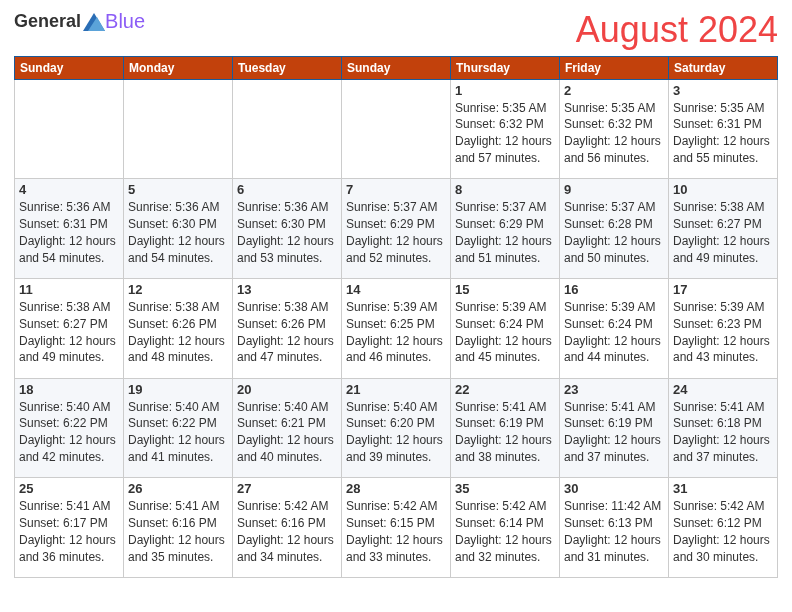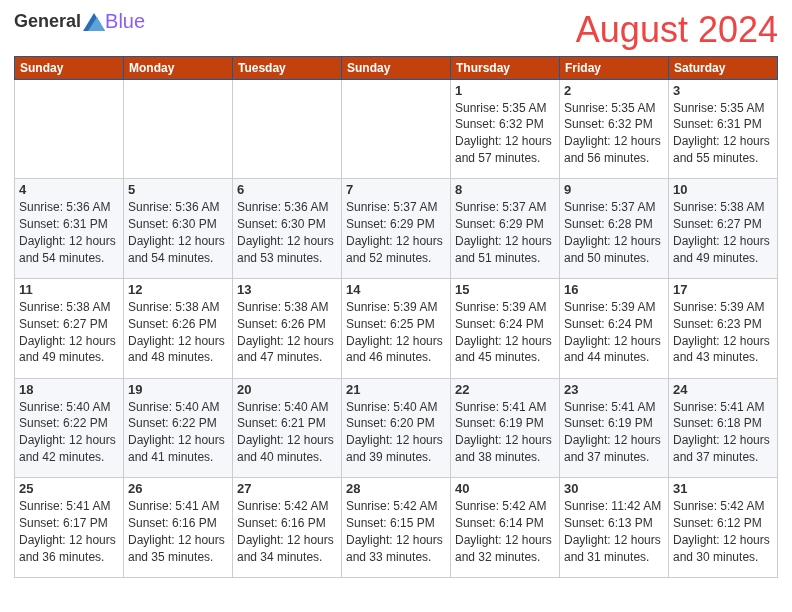--- a/index.html
+++ b/index.html
@@ -339,21 +339,21 @@
 and 34 minutes.</div>
           </td>
           <td>
             <span class="day-number">28</span>
             <div class="day-info">Sunrise: 5:42 AM
 Sunset: 6:15 PM
 Daylight: 12 hours
 and 33 minutes.</div>
           </td>
           <td>
-            <span class="day-number">40</span>
+            <span class="day-number">35</span>
             <div class="day-info">Sunrise: 5:42 AM
 Sunset: 6:14 PM
 Daylight: 12 hours
 and 32 minutes.</div>
           </td>
           <td>
             <span class="day-number">30</span>
             <div class="day-info">Sunrise: 11:42 AM
 Sunset: 6:13 PM
 Daylight: 12 hours

